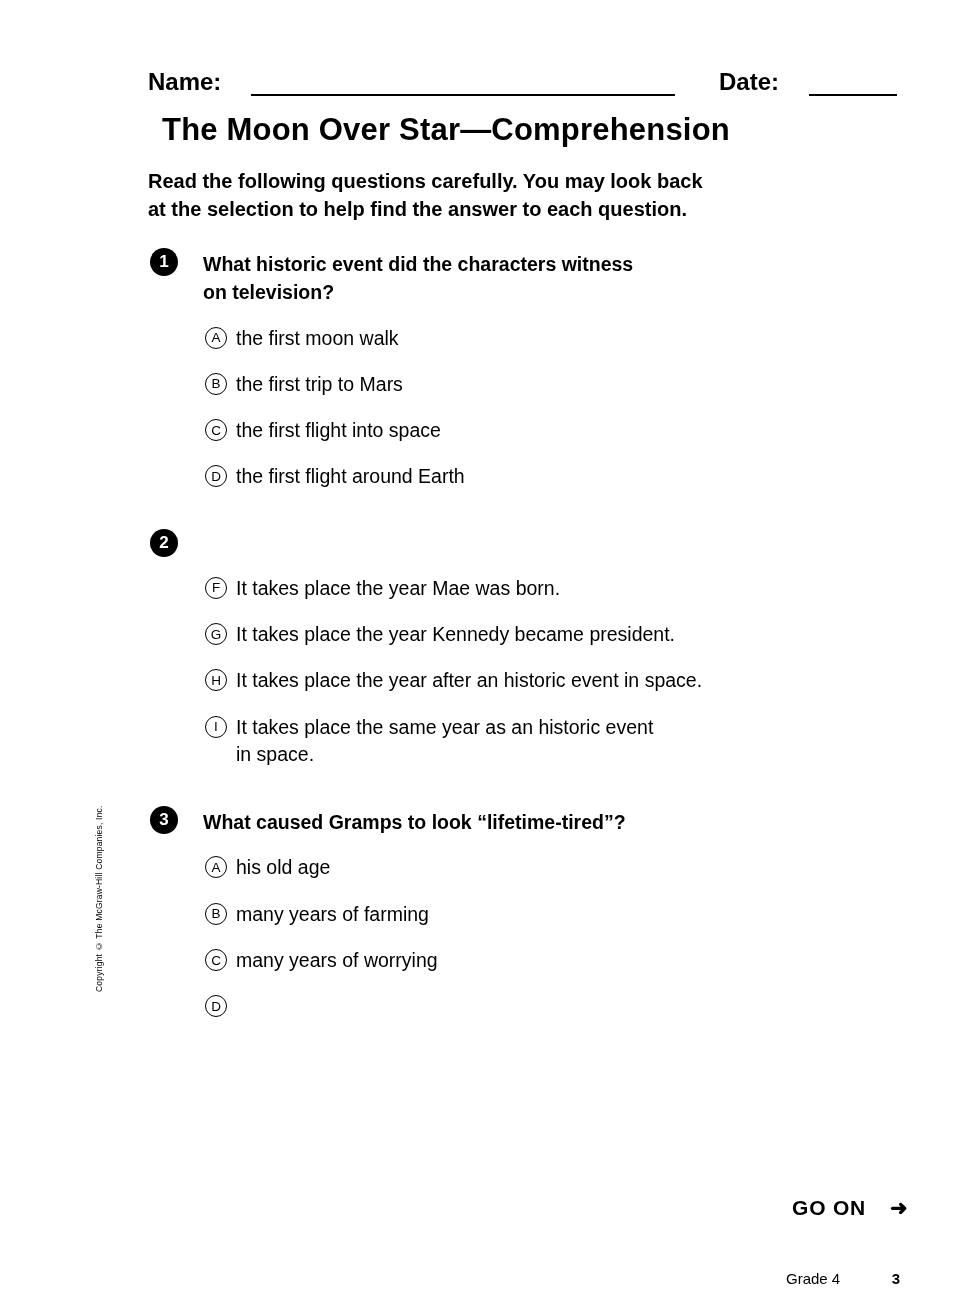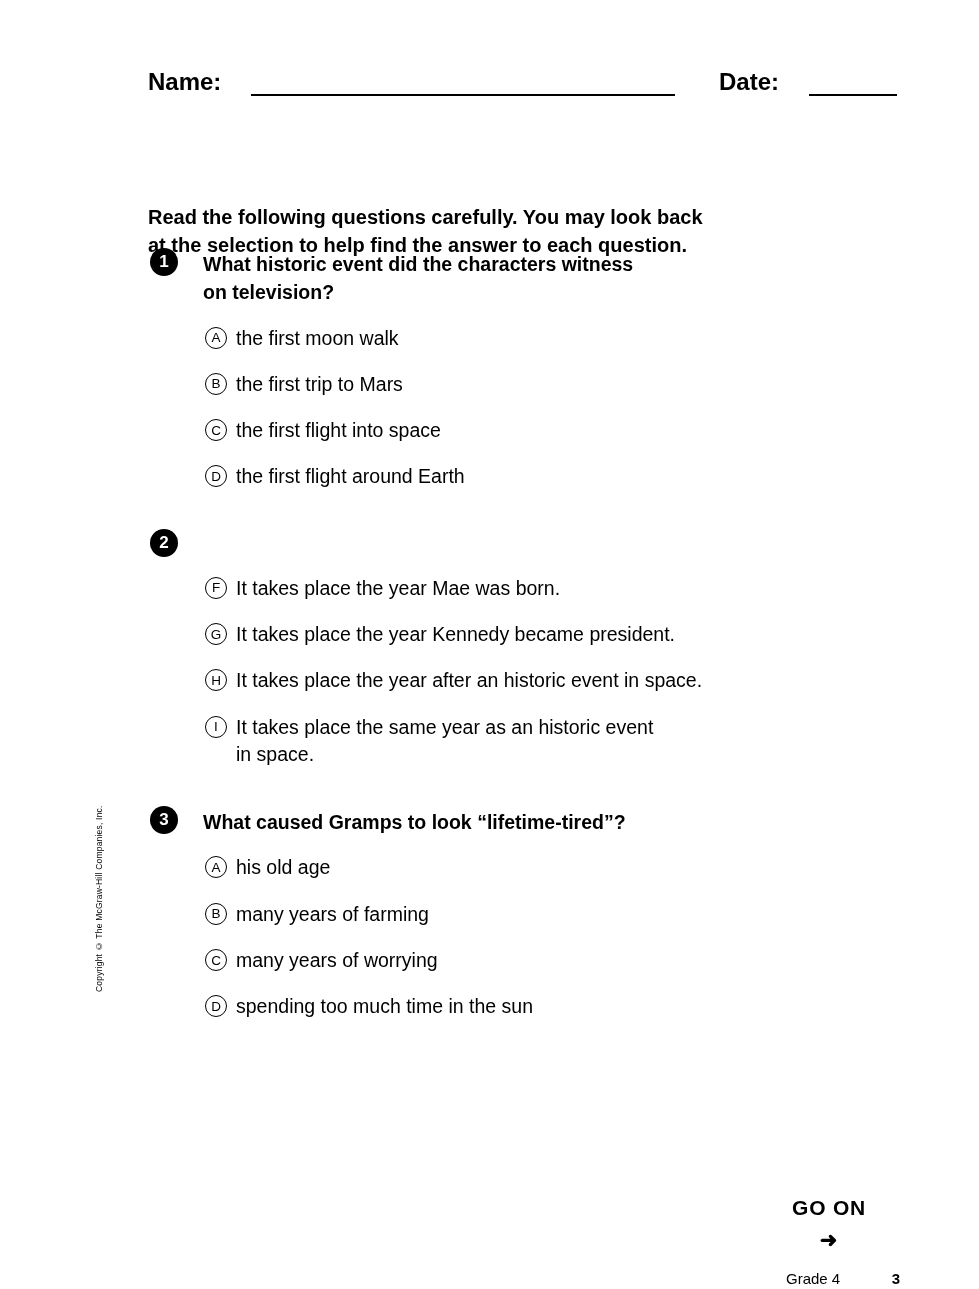--- a/index.html
+++ b/index.html
@@ -47,21 +47,20 @@
 
   
   .instructions {
     position: absolute;
     top: 167px;
     left: 148px;
     font-size: 20px;
     font-weight: bold;
     line-height: 1.4;
     max-width: 680px;
-    margin-top: 36px;
   }
 
   
   .questions {
     position: absolute;
     top: 248px;
     left: 150px;
     width: 740px;
   }
   .question { margin-bottom: 38px; }
@@ -128,23 +127,22 @@
 
   
   .go-on {
     position: absolute;
     top: 1196px;
     left: 792px;
     font-size: 21px;
     font-weight: bold;
     letter-spacing: 0.8px;
     display: flex;
-    gap: 8px;
-    align-items: center;
-    flex-direction: column;
+    gap: 24px;
+    align-items: center;
   }
   .grade-line {
     position: absolute;
     top: 1234px;
     left: 786px;
     width: 114px;
     display: flex;
     justify-content: space-between;
     align-items: baseline;
     font-size: 15px;
@@ -157,20 +155,21 @@
 
 <div class="page">
 
   <div class="header">
     <span>Name:</span>
     <span class="blank name-blank"></span>
     <span class="date-label">Date:</span>
     <span class="blank date-blank"></span>
   </div>
 
+  <div class="title">The Moon Over Star—Comprehension</div>
 
   <div class="instructions preline">Read the following questions carefully. You may look back
 at the selection to help find the answer to each question.</div>
 
   <div class="questions">
 
     <div class="question">
       <div class="q-row">
         <span class="q-badge">1</span>
         <span class="q-text preline">What historic event did the characters witness
@@ -234,21 +233,20 @@
         <div class="choice">
           <span class="choice-letter">B</span>
           <span class="choice-text preline">many years of farming</span>
         </div>
         <div class="choice">
           <span class="choice-letter">C</span>
           <span class="choice-text preline">many years of worrying</span>
         </div>
         <div class="choice">
           <span class="choice-letter">D</span>
-          <span class="choice-text preline">spending too much time in the sun</span>
         </div>
       </div>
     </div>
 
   </div>
 
   <div class="copyright">Copyright © The McGraw-Hill Companies, Inc.</div>
 
   <div class="go-on">
     <span>GO ON</span>

